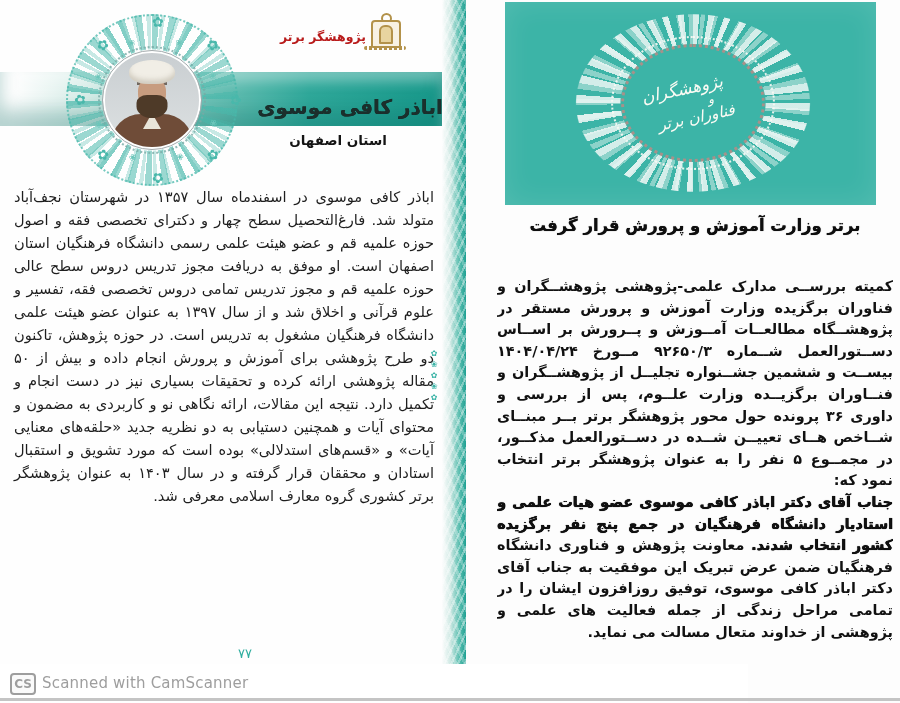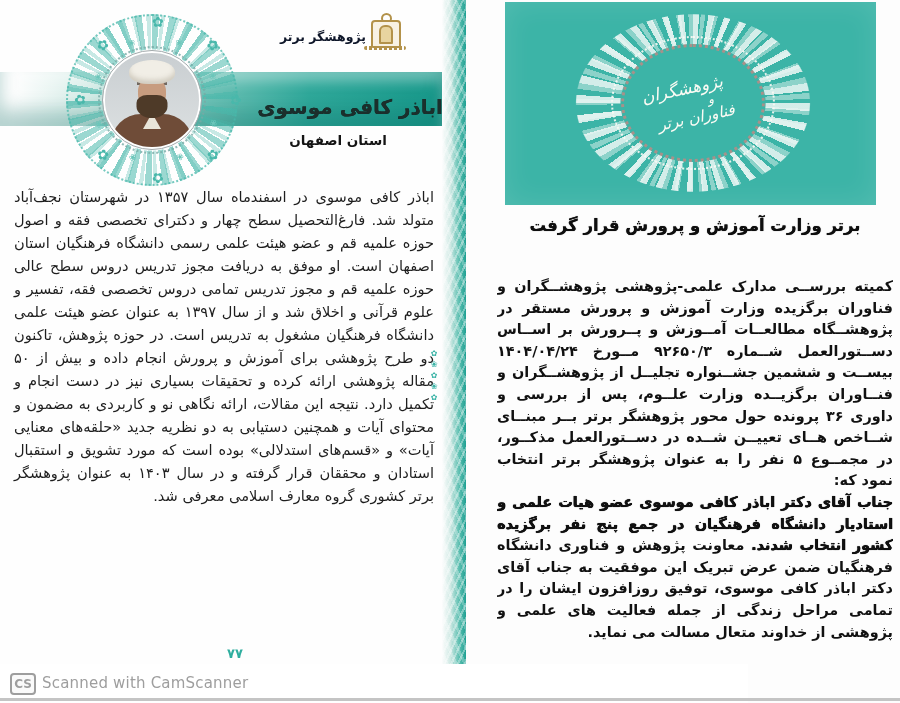--- a/index.html
+++ b/index.html
@@ -3,21 +3,21 @@
 <meta charset="utf-8">
 <style>
   html,body{margin:0;padding:0;background:#ffffff;}
   .canvas{position:relative;width:900px;height:703px;background:#fdfdfd;overflow:hidden;
           font-family:"DejaVu Sans","Liberation Sans",sans-serif;}
 
   
   .left-page{position:absolute;left:0;top:0;width:442px;height:664px;background:#fefefe;overflow:hidden;}
 
   .top-badge{position:absolute;left:286px;top:10px;width:150px;height:55px;}
-  .badge-label{position:absolute;right:70px;top:19px;font-size:12.5px;color:#0f172a;font-weight:700;
+  .badge-label{position:absolute;right:70px;top:19px;font-size:12.5px;color:#b91c1c;font-weight:700;
                direction:rtl;white-space:nowrap;}
   .inst-logo{position:absolute;right:34px;top:2px;width:34px;height:40px;}
   .inst-logo .book{position:absolute;left:3px;top:8px;width:26px;height:24px;border:2px solid #b3924a;
                    border-radius:4px 4px 2px 2px;background:#f8f2e4;}
   .inst-logo .arch{position:absolute;left:11px;top:13px;width:10px;height:15px;border:2px solid #b3924a;
                    border-radius:6px 6px 1px 1px;background:#e8d49f;}
   .inst-logo .loop{position:absolute;left:13px;top:1px;width:7px;height:7px;border:2px solid #b3924a;border-radius:50%;}
   .inst-logo .caption{position:absolute;left:-4px;top:34px;width:42px;height:4px;
                       background:repeating-linear-gradient(90deg,#b3924a 0 3px,transparent 3px 5px);border-radius:2px;}
 
@@ -57,22 +57,22 @@
         direction:rtl;font-size:20px;font-weight:700;color:#1b2f2c;z-index:5;
         text-shadow:0 0 .5px #10221f;}
   .province-label{position:absolute;left:240px;top:132px;width:196px;text-align:center;direction:rtl;
         font-size:13.5px;font-weight:700;color:#141414;z-index:5;}
 
   .bio{position:absolute;left:14px;top:185px;width:420px;margin:0;direction:rtl;
        text-align:justify;font-size:14.6px;line-height:23px;color:#1e1e1e;}
 
   .margin-ornament{position:absolute;left:427px;top:350px;width:14px;display:flex;flex-direction:column;
        align-items:center;gap:3px;color:#3cb4a7;font-size:8px;line-height:8px;z-index:2;}
-  .page-ornament{position:absolute;left:218px;top:646px;width:34px;text-align:center;
-       color:#2fae9f;font-weight:700;font-size:13px;}
+  .page-ornament{position:absolute;left:218px;top:646px;width:34px;text-align:right;
+       color:#2fae9f;font-weight:400;font-size:13px;}
 
   
   .spine{position:absolute;left:442px;top:0;width:24px;height:664px;
      background:
        repeating-linear-gradient(115deg, rgba(255,255,255,.35) 0 2px, rgba(255,255,255,0) 2px 6px),
        repeating-linear-gradient(245deg, rgba(255,255,255,.25) 0 3px, rgba(255,255,255,0) 3px 8px),
        linear-gradient(to right, rgba(255,255,255,0), #cfe9e4 35%, #5fc0b2 70%, #1fa092);}
 
   
   .right-page{position:absolute;left:497px;top:0;width:396px;height:664px;overflow:hidden;}

